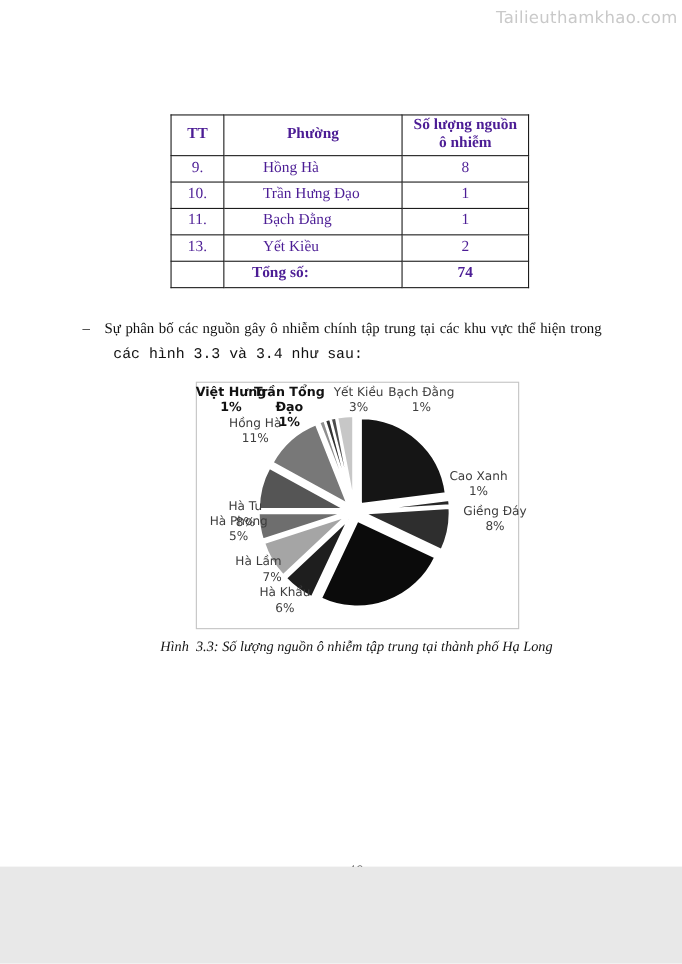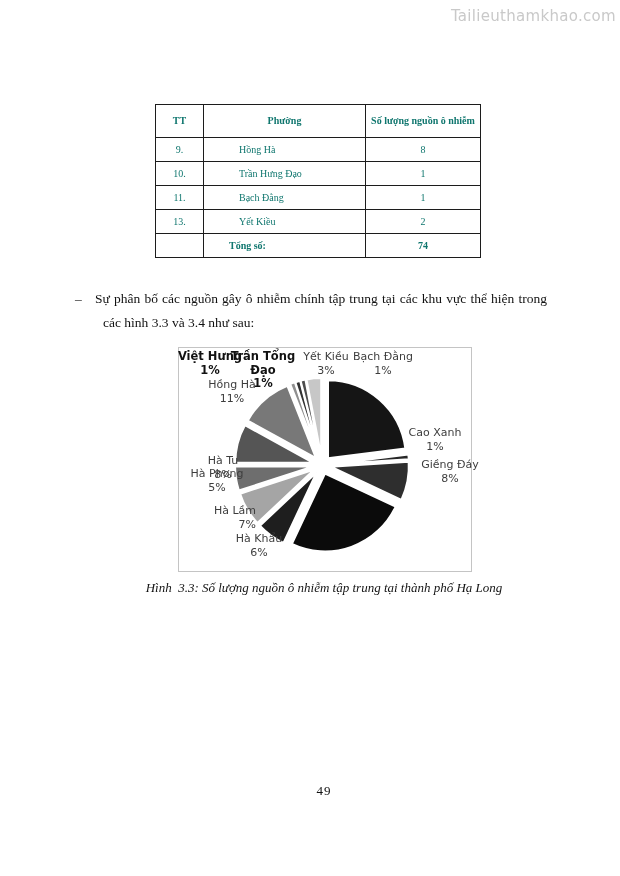--- a/index.html
+++ b/index.html
@@ -1,34 +1,34 @@
 <!DOCTYPE html>
 <html><head>
 <meta charset="utf-8">
 <style>
   html,body{margin:0;padding:0;background:#e8e8e8;}
   .page{
     position:relative;
-    width:620px;height:876px;
+    width:620px;height:788px;
     margin:0 auto;
     background:#ffffff;
     font-family:"Liberation Serif","DejaVu Serif",serif;
     color:#111;
     overflow:hidden;
   }
   .watermark{
     position:absolute;top:7px;right:4px;
     font-family:"DejaVu Sans","Liberation Sans",sans-serif;
     font-size:15px;color:#c9c9c9;letter-spacing:.3px;
   }
   
   .data-table{
     position:absolute;left:155px;top:104px;
     border-collapse:collapse;table-layout:fixed;
-    font-size:10px;color:#0f766e;
+    font-size:14px;color:#4c1d95;
   }
   .data-table col.c1{width:48px}
   .data-table col.c2{width:162px}
   .data-table col.c3{width:115px}
   .data-table th,.data-table td{
     border:1px solid #1c1c1c;
     padding:1px 5px;
     text-align:center;
     vertical-align:middle;
   }
@@ -38,21 +38,21 @@
   .data-table td.cell-total-label{font-weight:bold;text-align:left;padding-left:25px;}
   .data-table td.cell-total-value{font-weight:bold;}
   
   .para{
     position:absolute;left:75px;top:287px;width:472px;
     font-size:13.5px;line-height:24px;display:flex;
   }
   .para .dash{flex:0 0 20px;}
   .para .ptext{flex:1;}
   .para .l1{text-align:justify;text-align-last:justify;}
-  .para .l2{padding-left:8px;}
+  .para .l2{padding-left:8px;font-family:Liberation Mono, monospace;}
   
   .chart-box{
     position:absolute;left:178px;top:347px;
     width:292px;height:223px;
     border:1px solid #c4c4c4;background:#fff;
   }
   .chart-box svg{position:absolute;left:0;top:0;}
   .chart-label{
     position:absolute;transform:translateX(-50%);
     text-align:center;white-space:nowrap;

